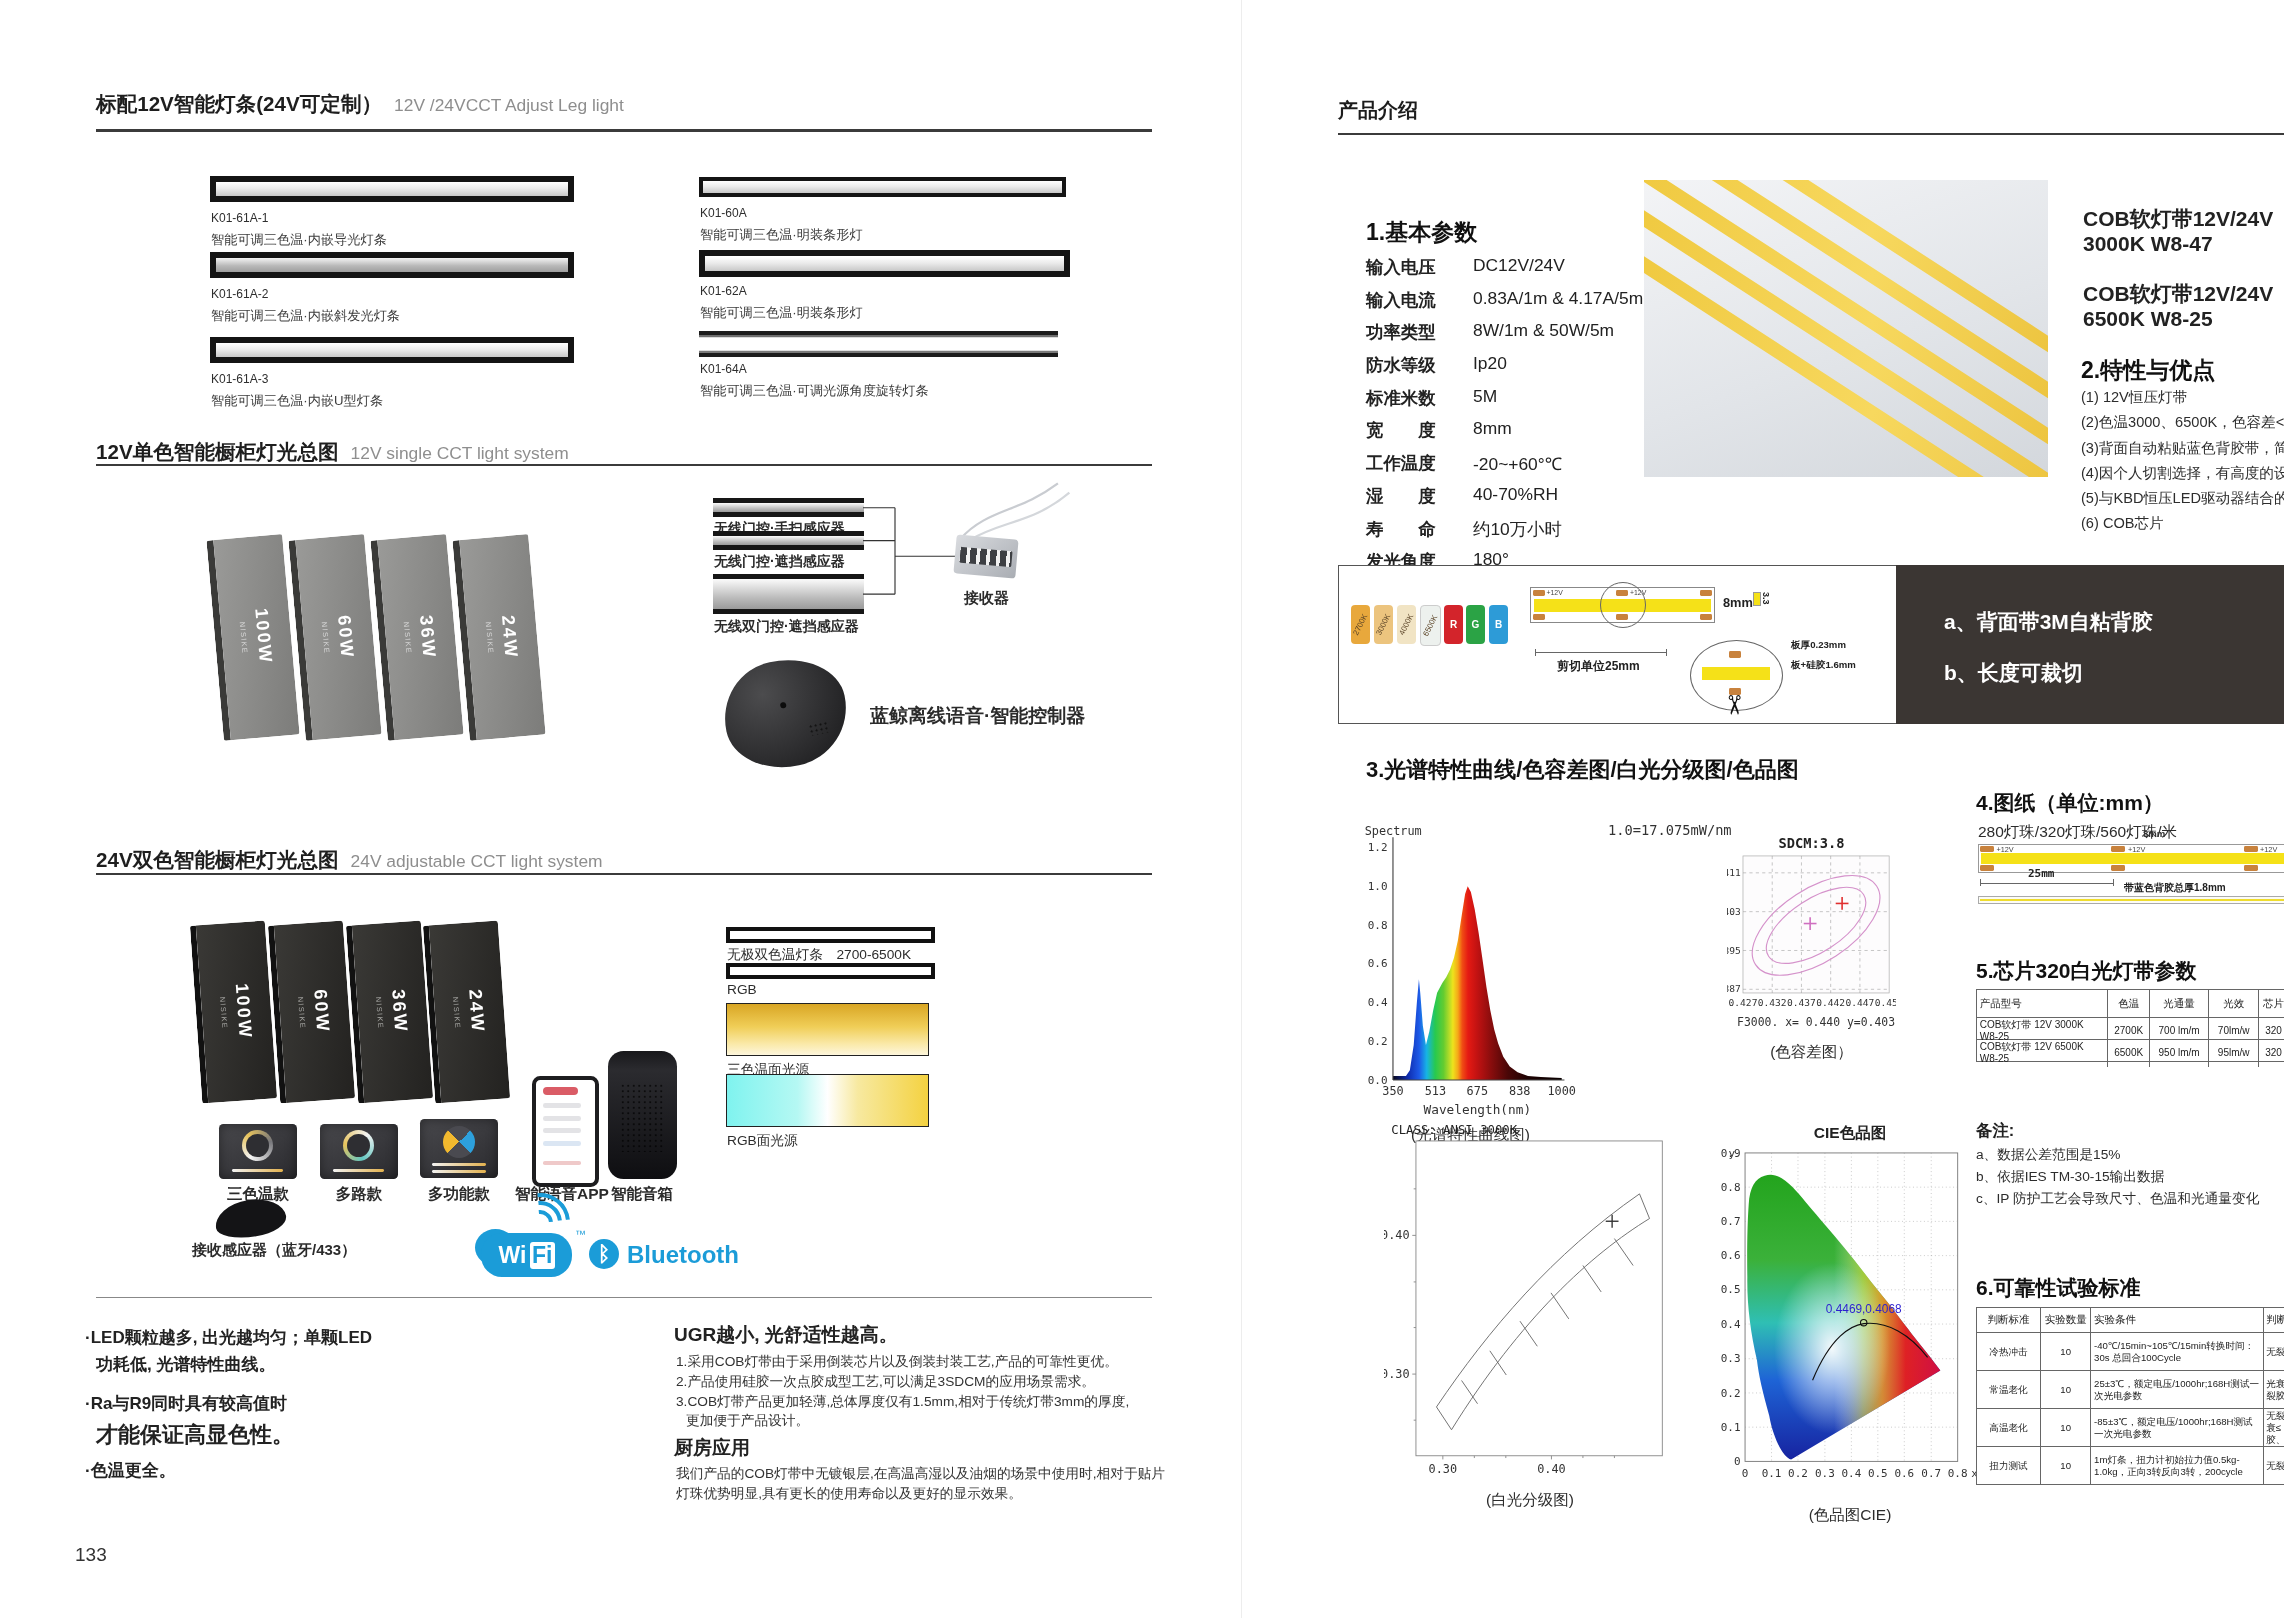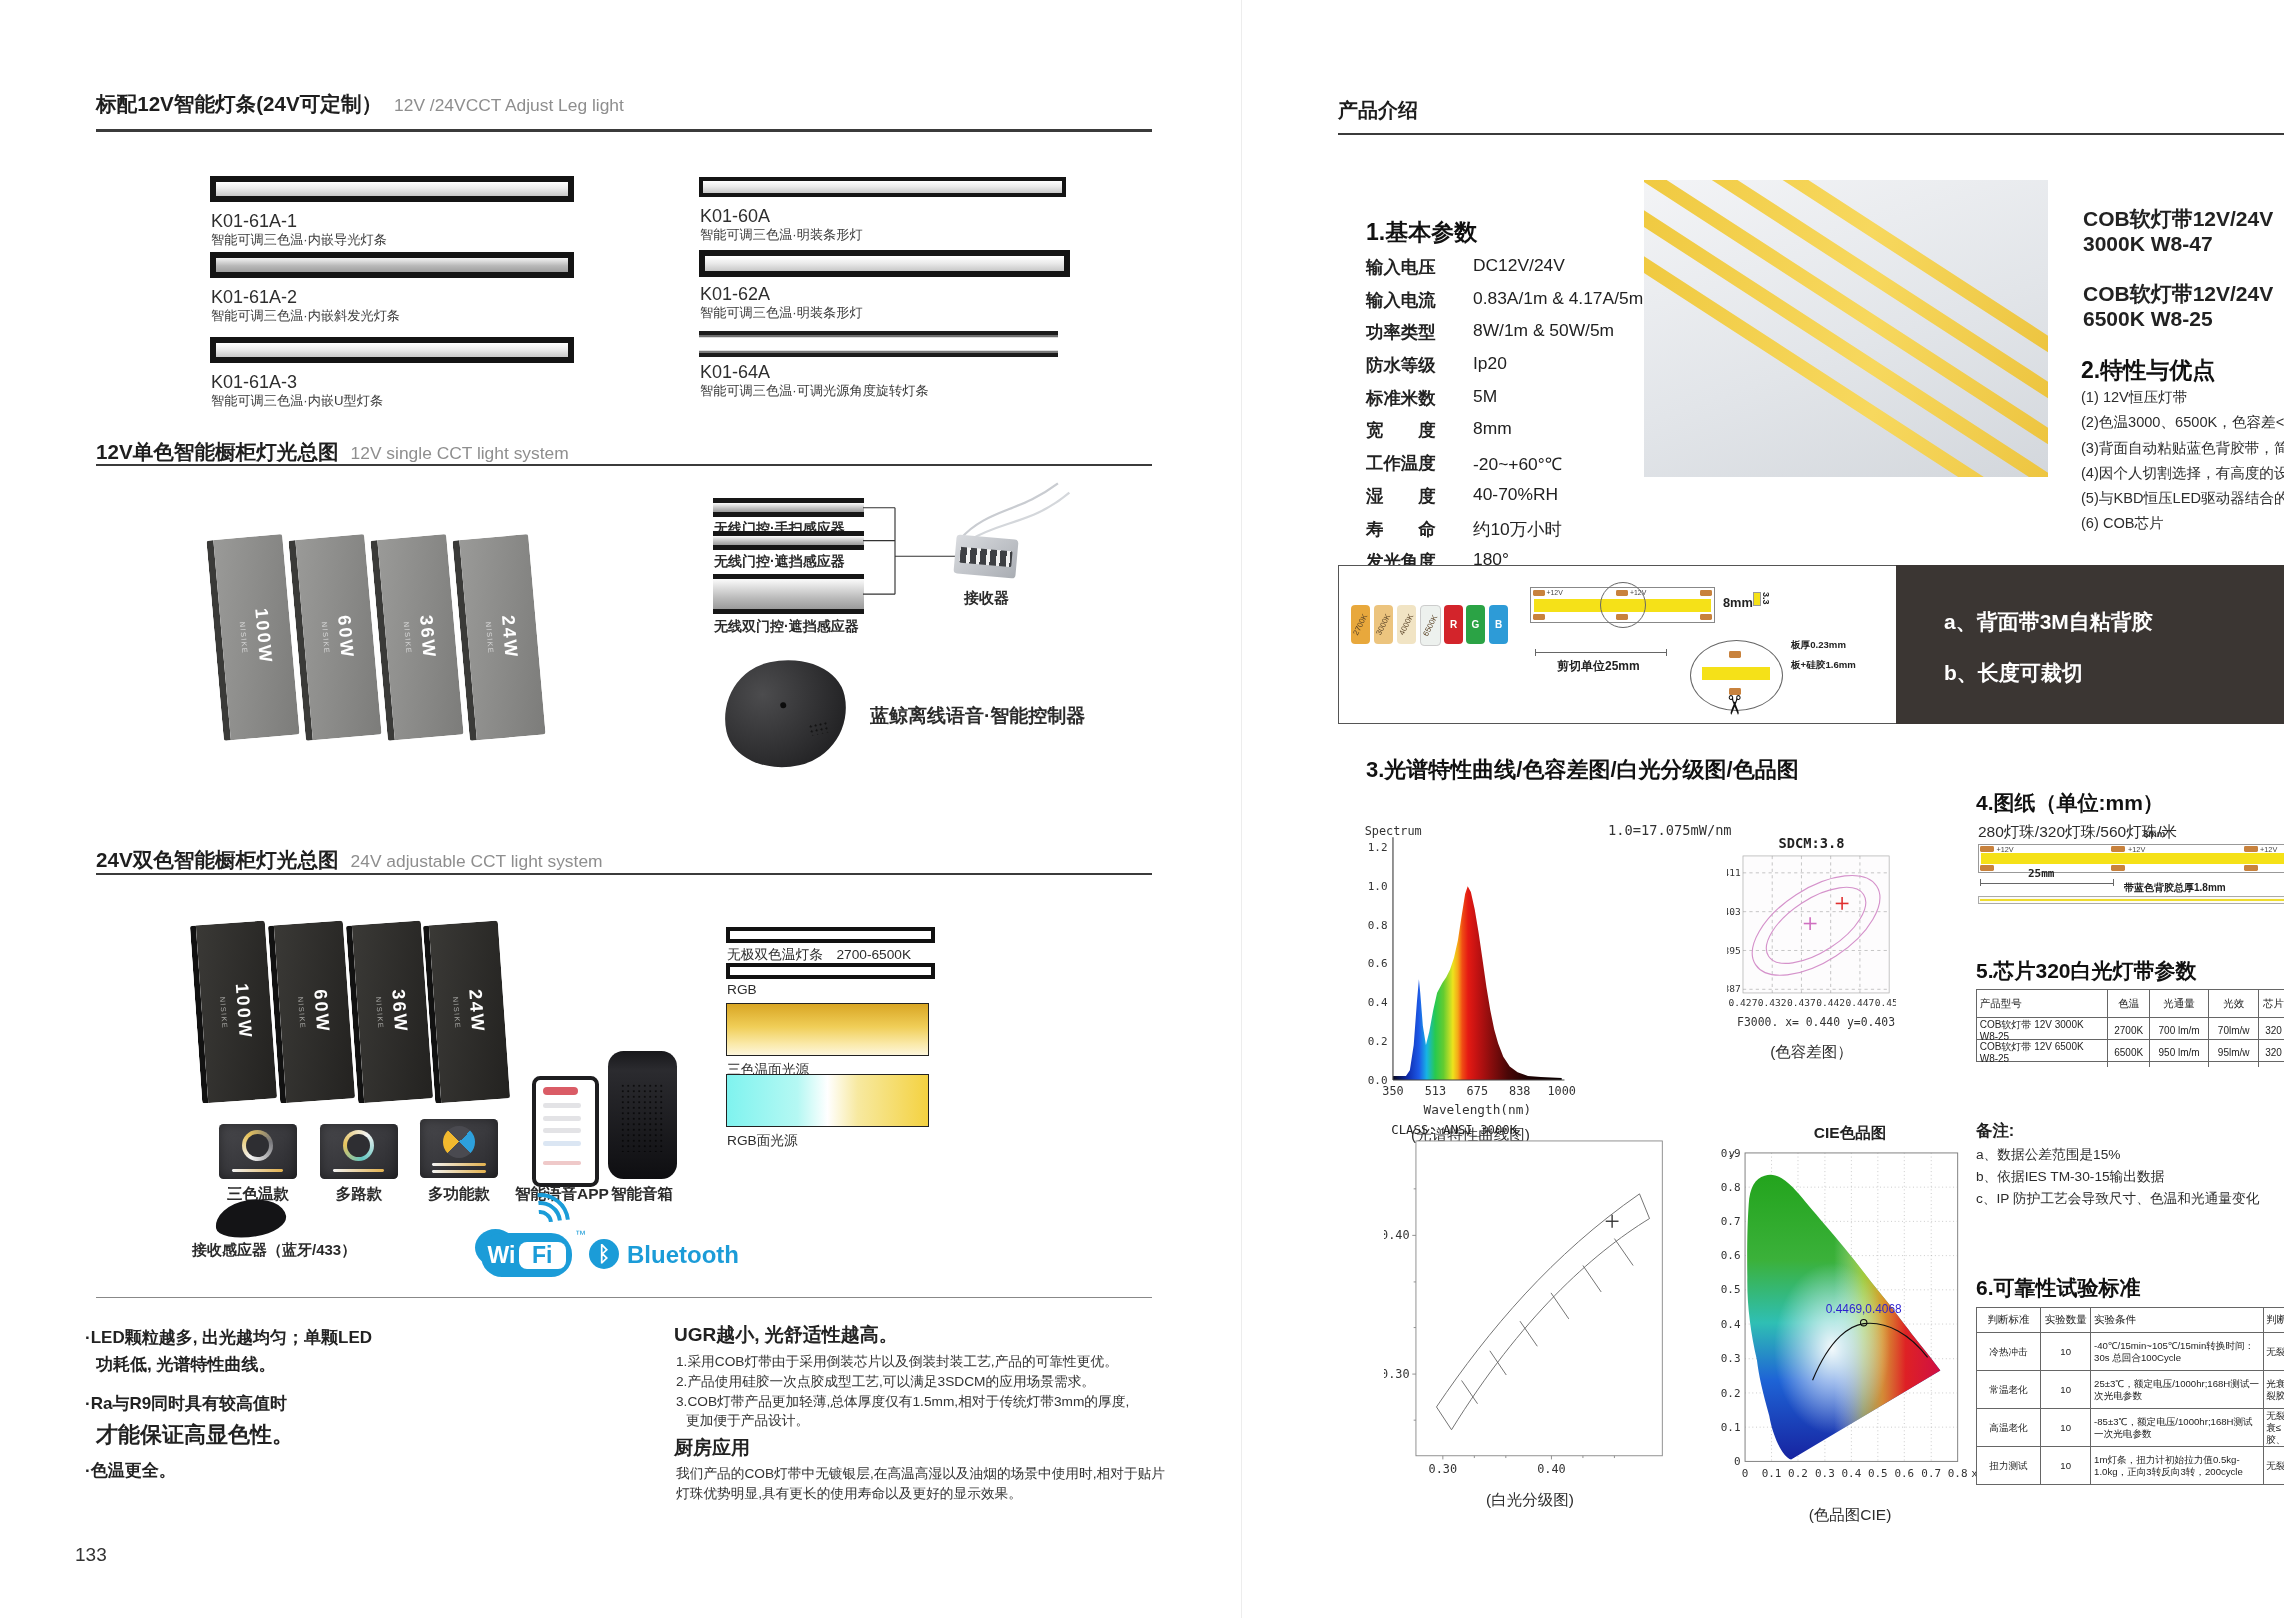--- a/index.html
+++ b/index.html
@@ -8,21 +8,21 @@
   .b{font-weight:bold;text-align:right;}
   .mono{font-family:"DejaVu Sans Mono",monospace;}
   .rule{position:absolute;background:#3b3b3b;}
   .secH{position:absolute;white-space:nowrap;}
   .secH .cn{font-size:20.6px;font-weight:bold;color:#1e1e1e;}
   .secH .en{font-size:17.4px;color:#8e8e8e;margin-left:12px;}
   
   .bar{position:absolute;border:6px solid #141414;background:linear-gradient(180deg,#ffffff,#ececec 45%,#c8c8c8);}
   .bar.thin{border-width:4.1px;}
   .bar.striped{border:none;background:linear-gradient(180deg,#1c1c1c 0 14%,#6e6e6e 14% 22%,#ffffff 26% 74%,#7a7a7a 78% 86%,#1c1c1c 86% 100%);}
-  .model{position:absolute;font-size:18px;color:#2e2e2e;}
+  .model{position:absolute;font-size:12px;color:#2e2e2e;}
   .desc{position:absolute;font-size:13.2px;color:#3c3c3c;}
   
   .drv{position:absolute;width:69px;border-radius:2.7px;display:flex;flex-direction:row;align-items:center;justify-content:center;gap:4.6px;}
   .drv12{height:201px;top:537px;transform:rotate(-5deg);background:linear-gradient(100deg,#9a9a98,#7c7c7a);border-left:7.3px solid #3a3a38;}
   .drv24{height:178px;top:923px;transform:rotate(-4deg);background:linear-gradient(100deg,#3a3936,#232220);border-left:6.4px solid #111;}
   .dw{writing-mode:vertical-rl;color:#fff;font-weight:bold;font-size:18px;letter-spacing:2.3px;}
   .db{writing-mode:vertical-rl;color:#e3e3e3;font-size:7.3px;letter-spacing:1.4px;opacity:.85;}
   .drv24 .db{color:#b9b9b6;}
   
   .sensorbar{position:absolute;left:713px;width:151px;border-top:5px solid #161616;border-bottom:5px solid #161616;background:linear-gradient(180deg,#fbfbfb,#b9b9b9 65%,#9a9a9a);}
@@ -196,21 +196,21 @@
 
   <div class="abs" style="left:215px;top:1200px;width:71px;height:37px;transform:rotate(-9deg);background:#141416;border-radius:50% 50% 46% 54% / 62% 58% 42% 38%"></div>
   <div class="slabel" style="left:192px;top:1241px;font-size:15px">接收感应器（蓝牙/433）</div>
 
   <div class="arc" style="left:511px;top:1193px;width:51px;height:51px;transform:rotate(39deg)"></div>
   <div class="arc" style="left:519px;top:1201px;width:35px;height:35px;transform:rotate(39deg)"></div>
   <div class="arc" style="left:527px;top:1210px;width:18px;height:18px;transform:rotate(39deg)"></div>
   <div class="abs" style="left:475px;top:1229px;width:41px;height:37px;background:#1b9cd8;border-radius:50%"></div>
   <div class="abs" style="left:481px;top:1233px;width:91px;height:44px;background:#1b9cd8;border-radius:21px;display:flex;align-items:center;justify-content:center;gap:3.7px">
     <span style="color:#fff;font-weight:bold;font-size:23px">Wi</span>
-    <span style="background:#fff;color:#1b9cd8;font-weight:bold;font-size:23px;border-radius:8px;padding:0 13px">Fi</span>
+    <span style="background:#fff;color:#1b9cd8;font-weight:bold;font-size:23px;border-radius:3px;padding:0 2px">Fi</span>
   </div>
   <div class="abs" style="left:575px;top:1228px;color:#1b9cd8;font-size:11px">™</div>
 
   <div class="abs" style="left:589px;top:1239px;width:30px;height:30px;background:#1b9cd8;border-radius:50%;display:flex;align-items:center;justify-content:center;color:#fff;font-size:21px;font-weight:bold">
       <span>ᛒ</span>
     </div>
   <div class="abs" style="left:627px;top:1241px;color:#1b9cd8;font-size:24px;font-weight:bold">Bluetooth</div>
 
   <div class="stripbar" style="top:927px;height:8.2px"></div>
   <div class="glabel" style="top:946px"><span>无极双色温灯条</span>　<span>2700-6500K</span></div>

